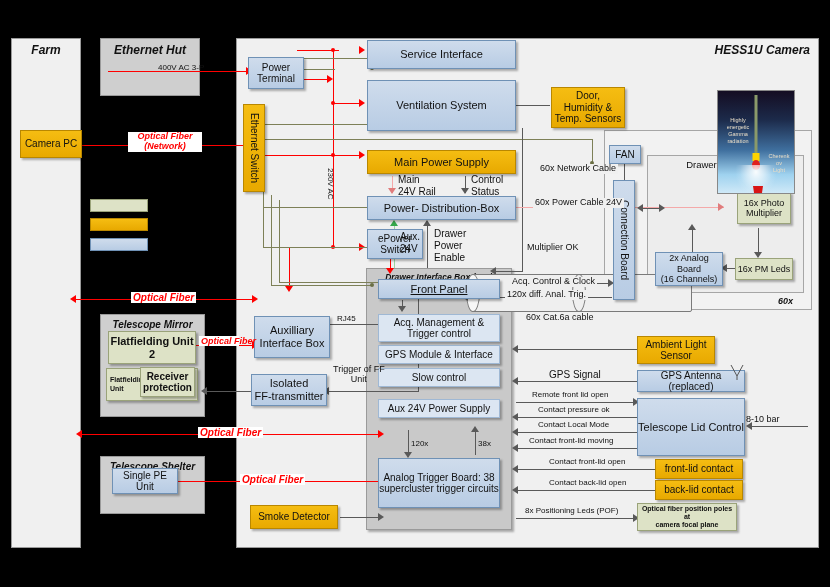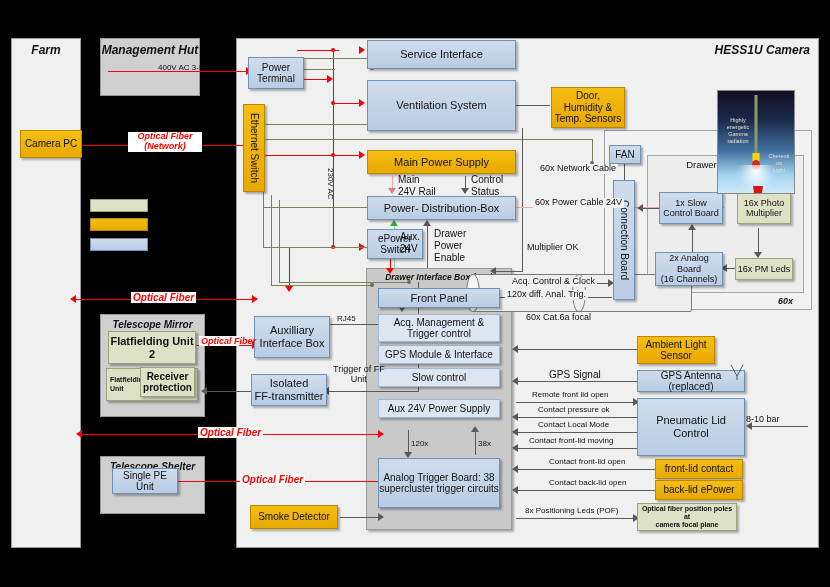--- a/index.html
+++ b/index.html
@@ -94,21 +94,21 @@
 </head>
 <body>
 
 <div id="stage">
 
   <div class="abs panel" style="left:11px;top:38px;width:70px;height:510px;">
     <div class="panel-title">Farm</div>
   </div>
 
   <div class="abs panel-grey" style="left:100px;top:38px;width:100px;height:58px;">
-    <div class="panel-title">Management Hut</div>
+    <div class="panel-title">Ethernet Hut</div>
   </div>
 
   <div class="abs panel" style="left:236px;top:38px;width:583px;height:510px;">
     <div class="panel-title right">HESS1U Camera</div>
   </div>
 
   <div class="abs panel-grey" style="left:100px;top:314px;width:105px;height:103px;">
     <div class="panel-title" style="font-size:10px;">Telescope Mirror</div>
   </div>
 
@@ -322,21 +322,21 @@
 Humidity &amp;
 Temp. Sensors</div>
 
   <div class="abs box blue f11" style="left:367px;top:196px;width:149px;height:24px;">Power- Distribution-Box</div>
 
   <div class="abs box gold f11" style="left:367px;top:150px;width:149px;height:24px;">Main Power Supply</div>
 
   <div class="abs box blue f10" style="left:367px;top:229px;width:56px;height:30px;white-space:pre-line;">ePower
 Switch</div>
 
-  <div class="abs box blue f11" style="left:378px;top:288px;width:122px;height:20px;">Front Panel</div>
+  <div class="abs box blue f11" style="left:378px;top:279px;width:122px;height:20px;text-decoration:underline;">Front Panel</div>
 
   <div class="abs box lightblue f10" style="left:378px;top:345px;width:122px;height:19px;">GPS Module &amp; Interface</div>
   <div class="abs box lightblue f10" style="left:378px;top:314px;width:122px;height:28px;white-space:pre-line;">Acq. Management &amp;
 Trigger control</div>
   <div class="abs box lightblue f10" style="left:378px;top:368px;width:122px;height:19px;">Slow control</div>
   <div class="abs box lightblue f10" style="left:378px;top:399px;width:122px;height:19px;">Aux 24V Power Supply</div>
 
   <div class="abs box blue f10" style="left:378px;top:458px;width:122px;height:50px;white-space:pre-line;">Analog Trigger Board: 38
 supercluster trigger circuits</div>
 
@@ -360,41 +360,39 @@
   <div class="abs box blue f10" style="left:112px;top:468px;width:66px;height:26px;">Single PE Unit</div>
 
   <div class="abs box gold f10" style="left:250px;top:505px;width:88px;height:24px;">Smoke Detector</div>
 
   <div class="abs box blue f10" style="left:609px;top:145px;width:32px;height:19px;">FAN</div>
 
   <div class="abs box blue f10" style="left:613px;top:180px;width:22px;height:120px;">
     <span class="vert">Connection Board</span>
   </div>
 
-  <div class="abs box blue f9" style="left:659px;top:192px;width:64px;height:32px;white-space:pre-line;">1x Slow
-Control Board</div>
   <div class="abs box olive f9" style="left:737px;top:192px;width:54px;height:32px;white-space:pre-line;">16x Photo
 Multiplier</div>
   <div class="abs box blue f9" style="left:655px;top:252px;width:68px;height:34px;white-space:pre-line;">2x Analog Board
 (16 Channels)</div>
   <div class="abs box olive f9" style="left:735px;top:258px;width:58px;height:22px;">16x PM Leds</div>
 
   <div class="abs box gold f10" style="left:637px;top:336px;width:78px;height:28px;white-space:pre-line;">Ambient Light
 Sensor</div>
 
   <div class="abs box blue f10" style="left:637px;top:370px;width:108px;height:22px;">GPS Antenna (replaced)</div>
 
   <svg class="abs" style="left:728px;top:364px;width:18px;height:16px;" viewBox="0 0 18 16">
     <path d="M3 1 L9 12 L15 1 M9 12 L9 16" stroke="#555" stroke-width="1" fill="none"></path>
   </svg>
 
-  <div class="abs box blue f11" style="left:637px;top:398px;width:108px;height:58px;">Pneumatic Lid Control</div>
+  <div class="abs box blue f11" style="left:637px;top:398px;width:108px;height:58px;">Telescope Lid Control</div>
 
   <div class="abs box gold f10" style="left:655px;top:459px;width:88px;height:20px;">front-lid contact</div>
-  <div class="abs box gold f10" style="left:655px;top:480px;width:88px;height:20px;">back-lid ePower</div>
+  <div class="abs box gold f10" style="left:655px;top:480px;width:88px;height:20px;">back-lid contact</div>
 
   <div class="abs box olive f7 bold" style="left:637px;top:503px;width:100px;height:28px;white-space:pre-line;">Optical fiber position poles at
 camera focal plane</div>
 
   <div class="abs box olive" style="left:90px;top:199px;width:58px;height:13px;"></div>
   <div class="abs box gold" style="left:90px;top:218px;width:58px;height:13px;"></div>
   <div class="abs box blue" style="left:90px;top:238px;width:58px;height:13px;"></div>
 
   <div class="abs" id="cher" style="left:717px;top:90px;width:78px;height:104px;">
     <div class="cher-beam"></div>
@@ -429,21 +427,21 @@
 Power
 Enable</div>
 
   <div class="lbl f9" style="left:527px;top:243px;">Multiplier OK</div>
 
   <div class="lbl f9" style="left:538px;top:164px;background:#f0f0f0;padding:0 2px;">60x Network Cable</div>
   <div class="lbl f9" style="left:533px;top:198px;background:#f0f0f0;padding:0 2px;">60x Power Cable 24V</div>
 
   <div class="lbl f9" style="left:510px;top:277px;background:#efefef;padding:0 2px;">Acq. Control &amp; Clock</div>
   <div class="lbl f9" style="left:505px;top:290px;background:#efefef;padding:0 2px;">120x diff. Anal. Trig.</div>
-  <div class="lbl f9" style="left:526px;top:313px;">60x Cat.6a focal</div>
+  <div class="lbl f9" style="left:526px;top:313px;">60x Cat.6a cable</div>
 
   <div class="lbl f8" style="left:337px;top:315px;">RJ45</div>
   <div class="lbl f9" style="left:333px;top:364px;white-space:pre-line;text-align:center;line-height:1.15;">Trigger of FF
 Unit</div>
 
   <div class="lbl f8" style="left:411px;top:440px;">120x</div>
   <div class="lbl f8" style="left:478px;top:440px;">38x</div>
 
   <div class="lbl f10 lbl-red" style="left:131px;top:292px;">Optical Fiber</div>
   <div class="lbl f9 lbl-red" style="left:199px;top:336px;width:36px;text-align:center;line-height:1.15;">

